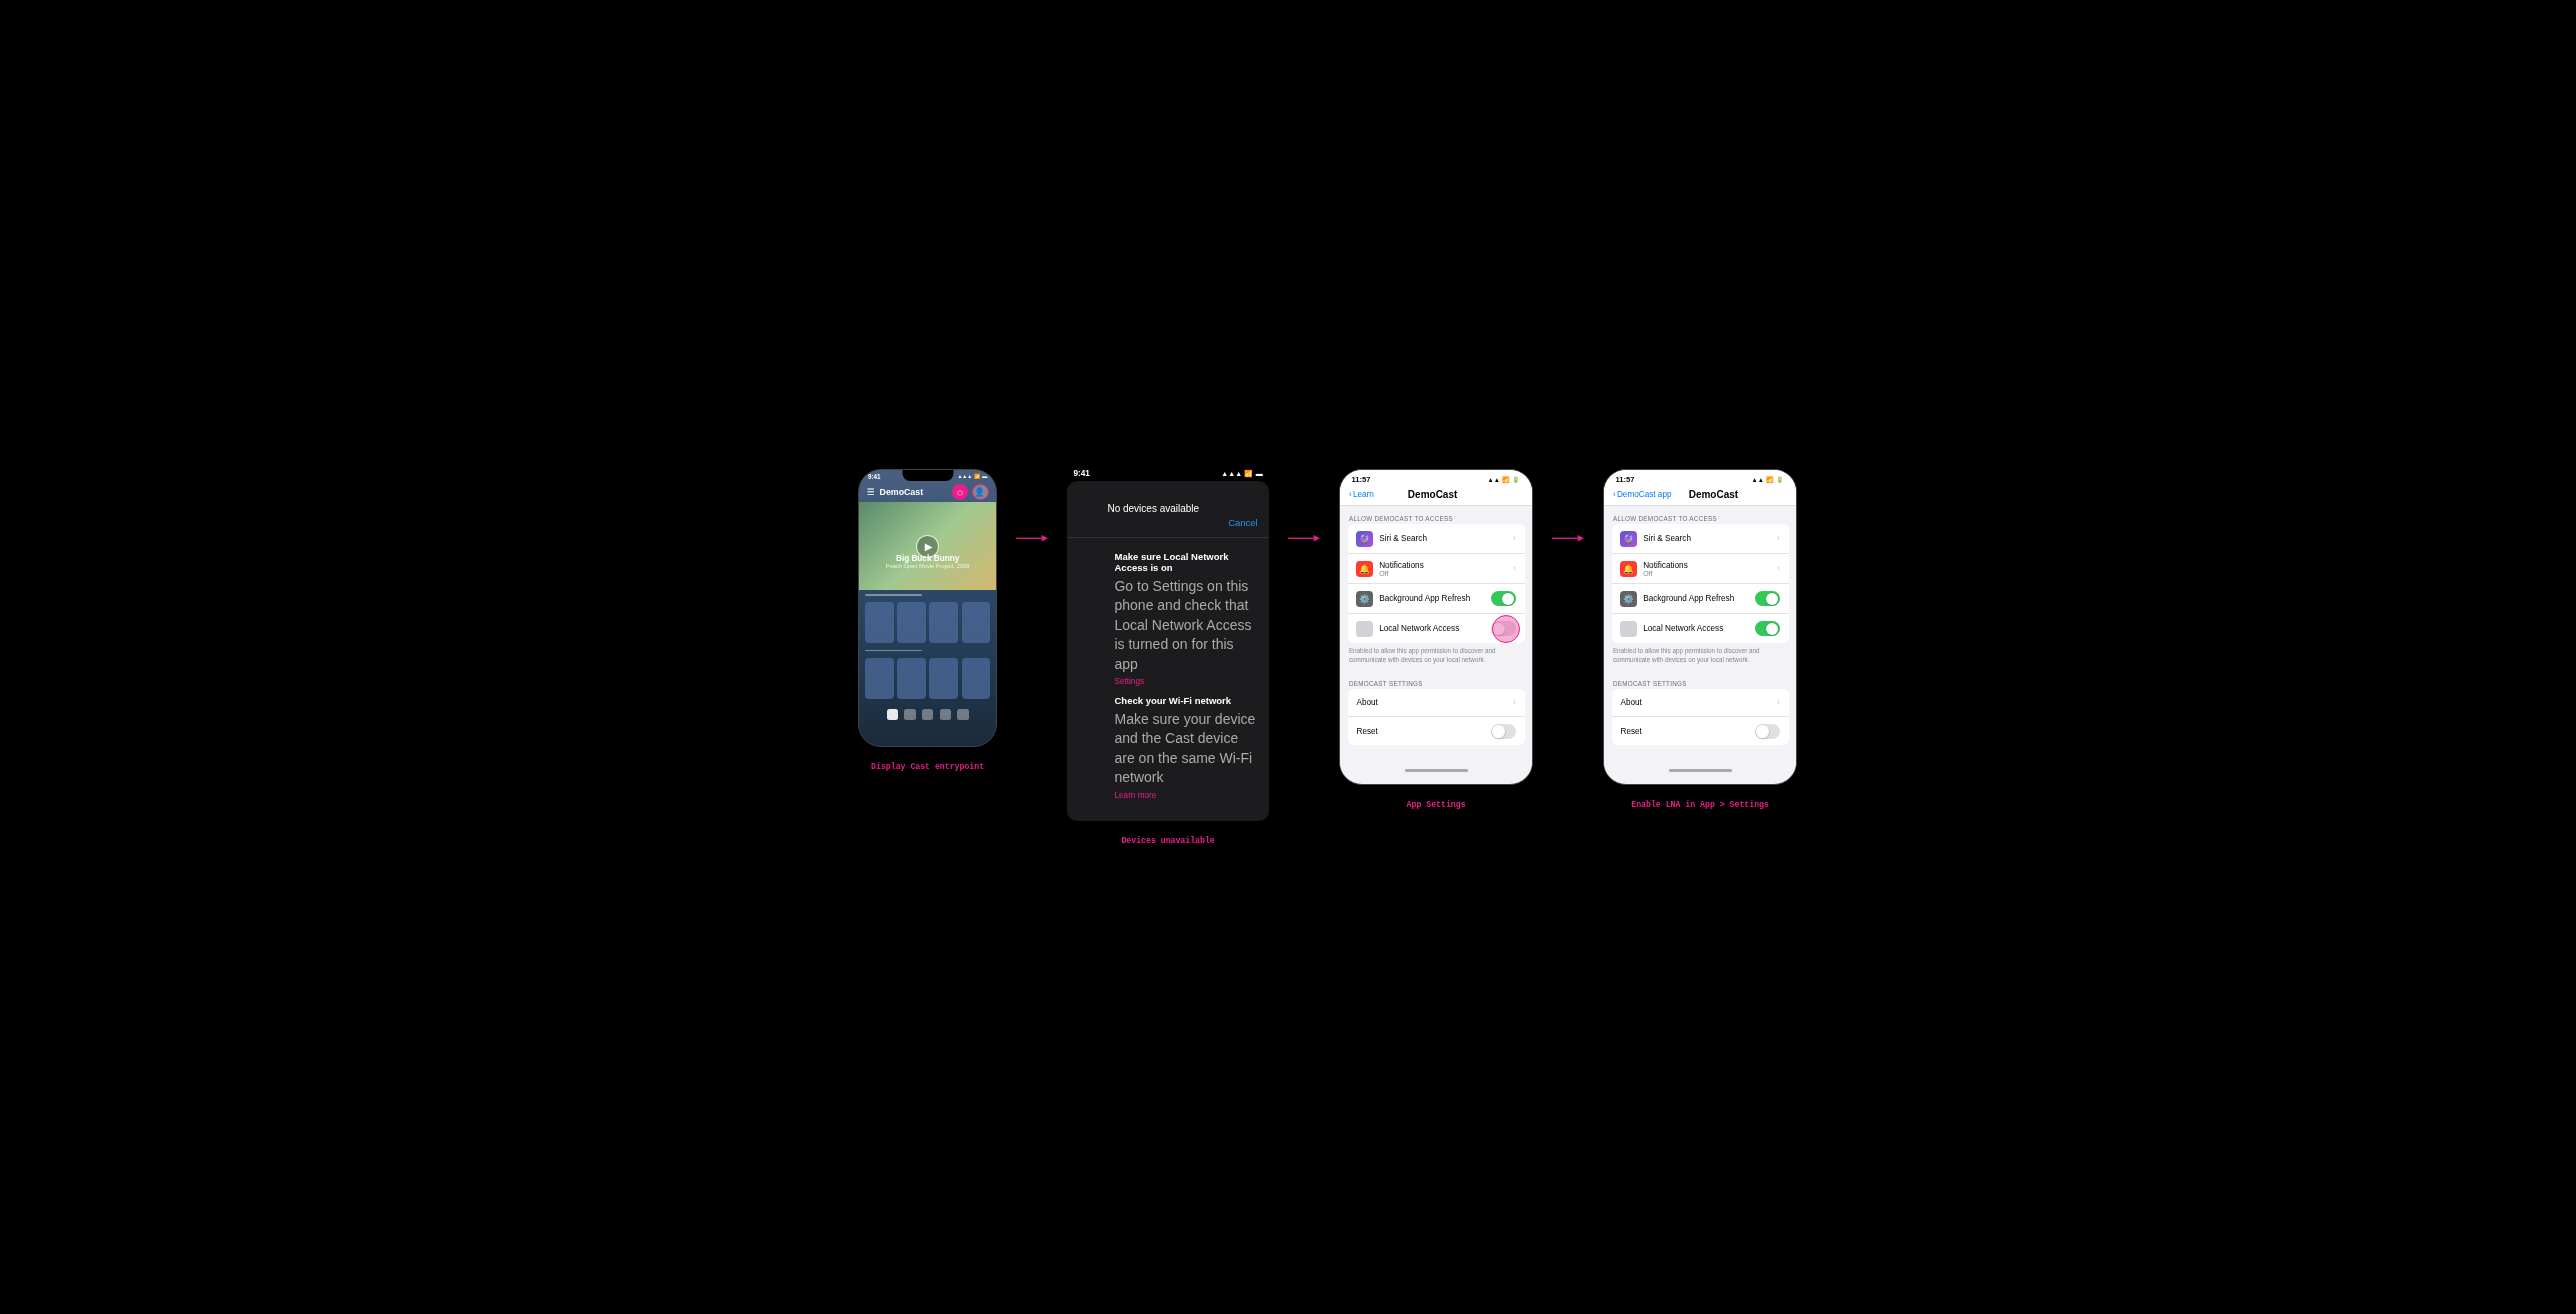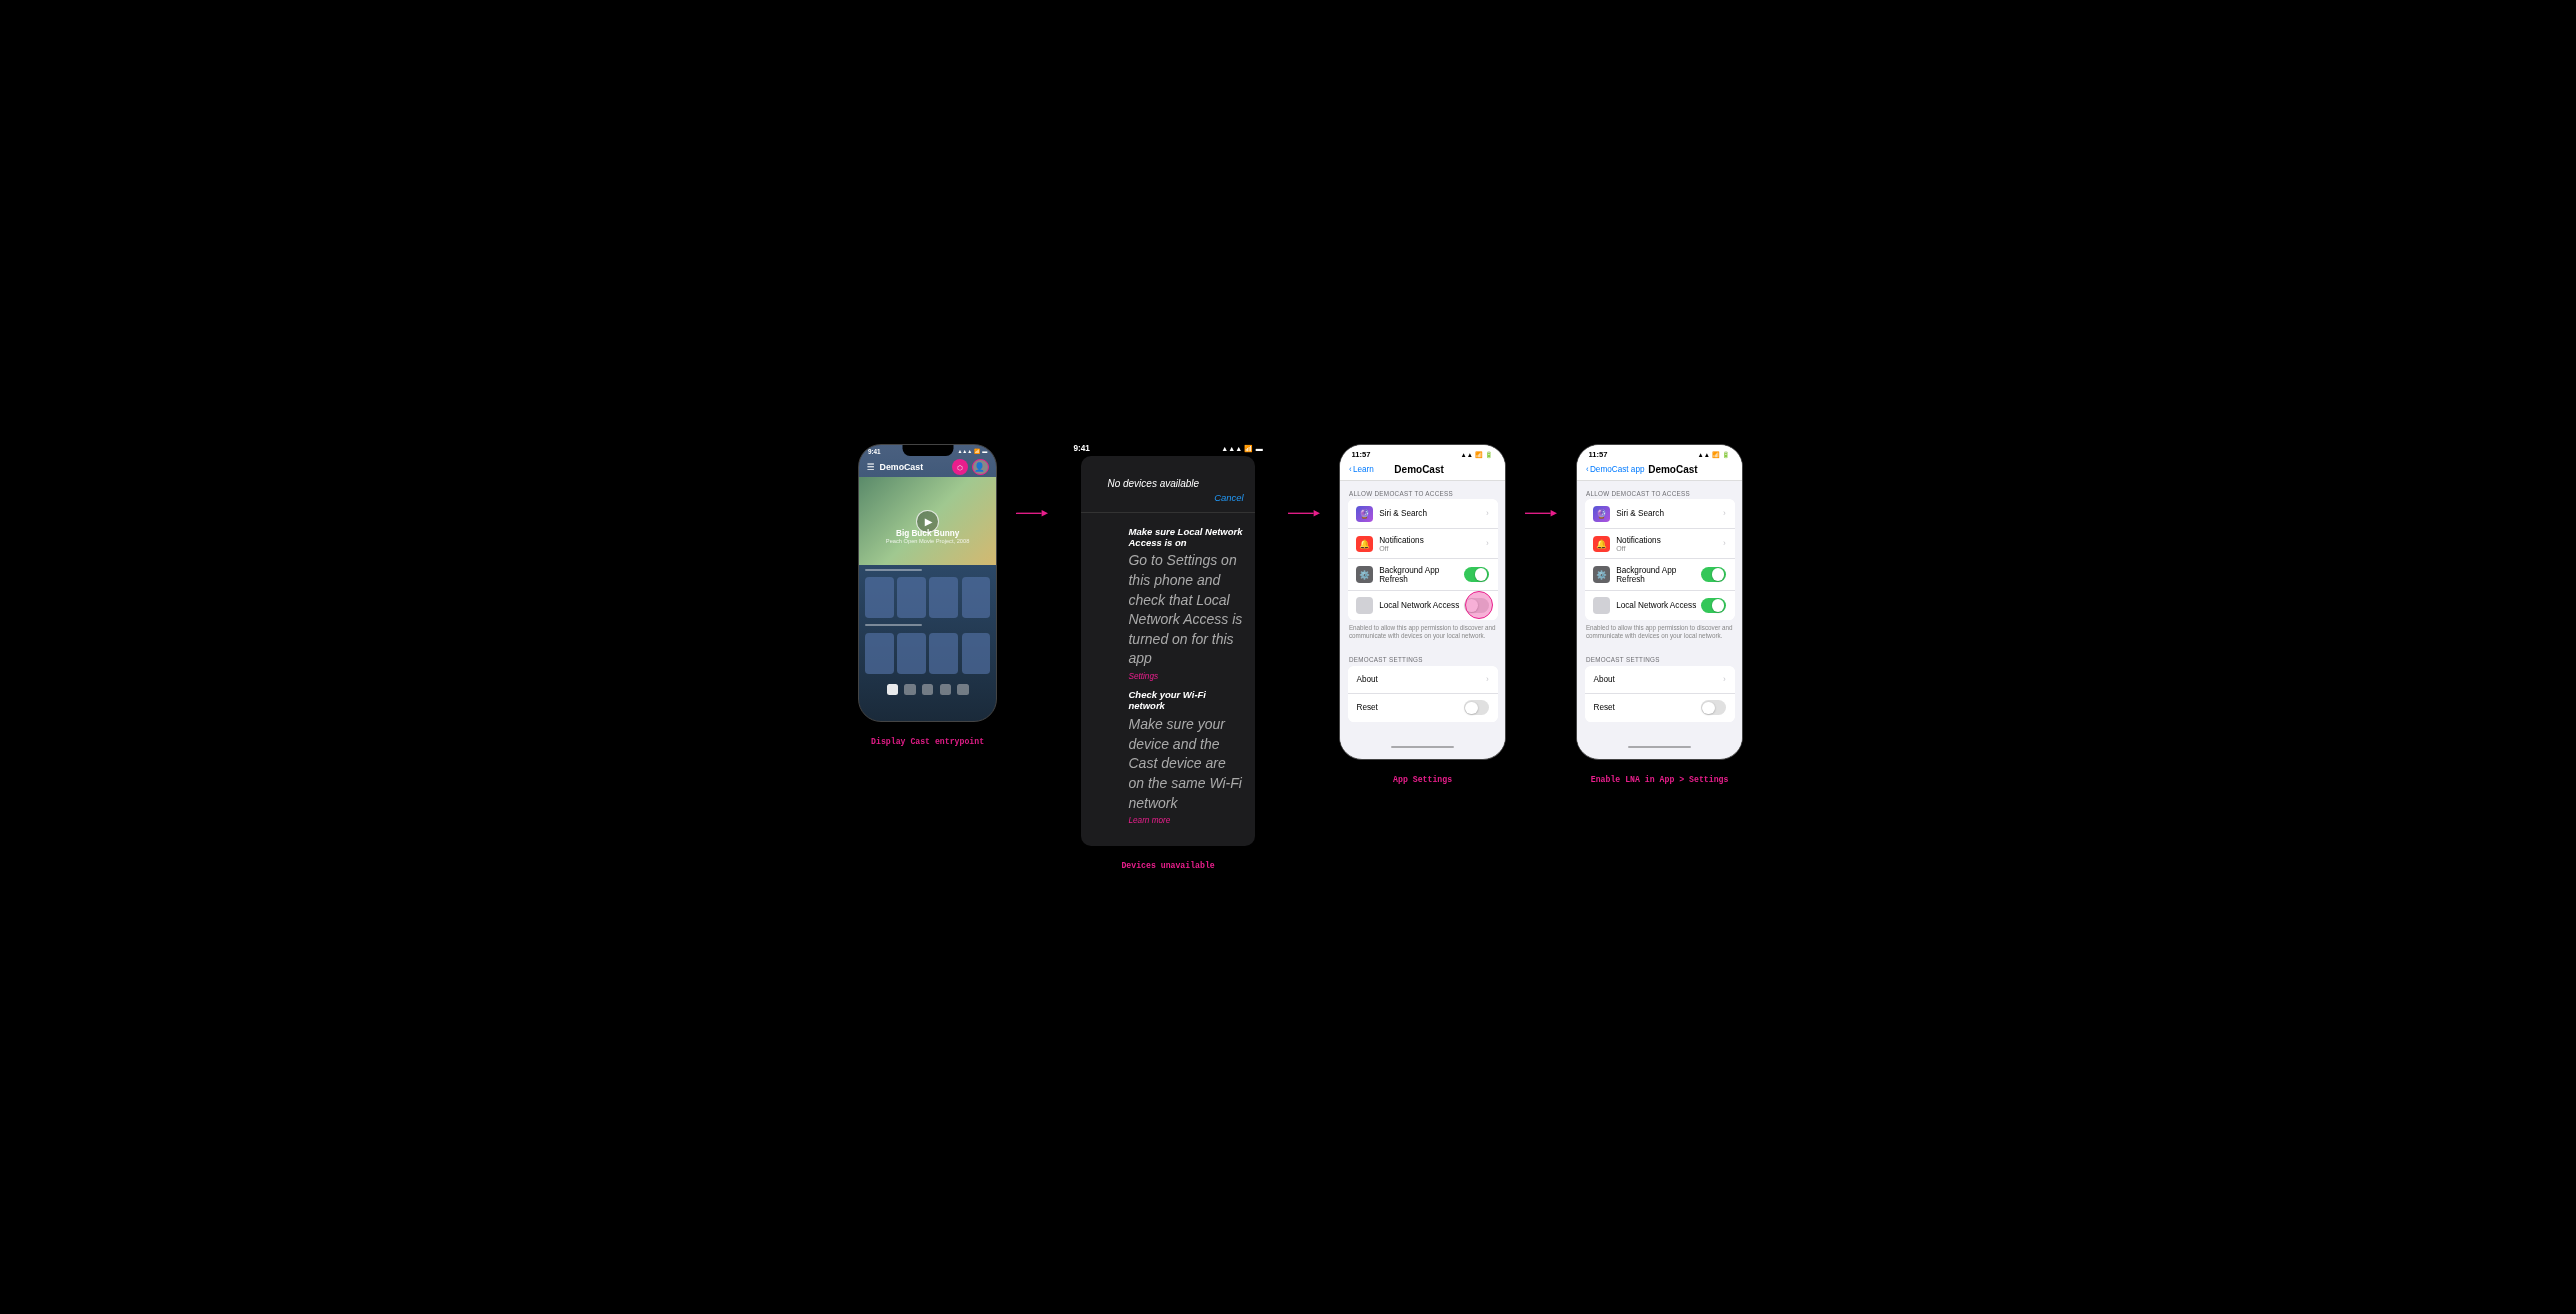--- a/index.html
+++ b/index.html
@@ -246,23 +246,22 @@
     }
     .popup-icons {
       color: #fff;
       font-size: 7px;
       display: flex;
       gap: 2.5px;
     }
     .no-devices-popup {
       background: #1c1c1e;
       border-radius: 10px;
-      width: 174px;
+      width: 202px;
       overflow: hidden;
-      font-style: italic;
     }
     .no-devices-header {
       display: flex;
       justify-content: space-between;
       align-items: center;
       padding: 8.8px 11.4px;
       border-bottom: 0.6px solid #333;
     }
     .no-devices-title {
       color: #fff;
@@ -296,21 +295,21 @@
     .troubleshoot-link {
       color: #e91e8c;
       font-size: 8.2px;
       cursor: pointer;
       display: block;
       margin-bottom: 8.8px;
     }
 
     
     .ios-screen {
-      width: 167px;
+      width: 194px;
       background: #f2f2f7;
       border-radius: 23px;
       border: 1.9px solid #444;
       overflow: hidden;
       box-shadow: 0 5px 20px rgba(0,0,0,0.6);
       min-height: 316px;
     }
     .ios-statusbar {
       background: #fff;
       display: flex;

